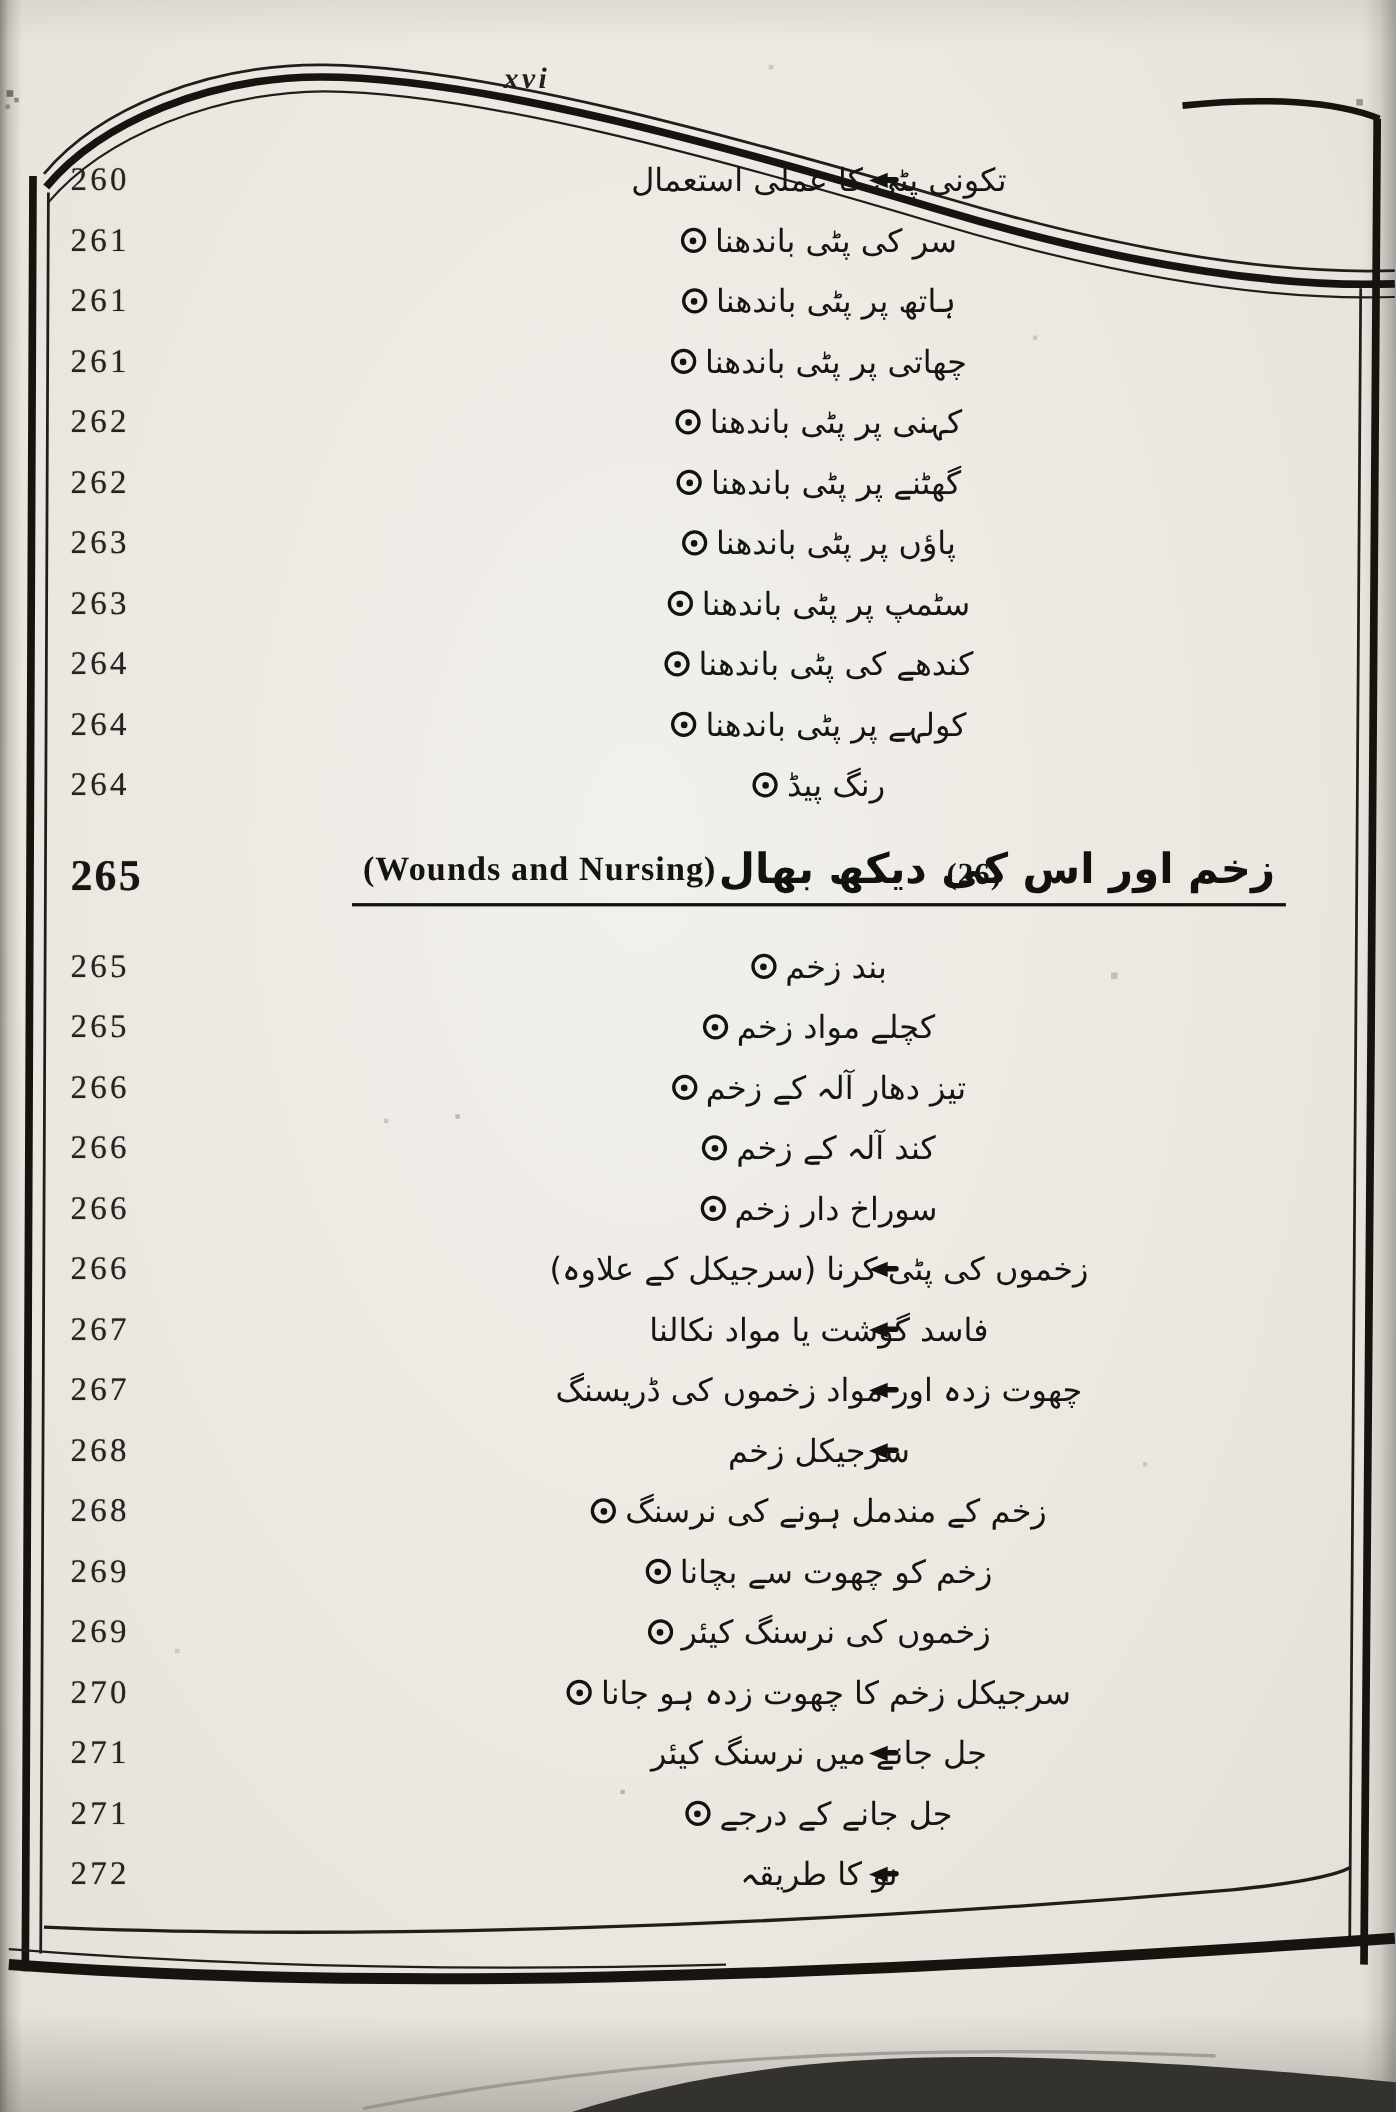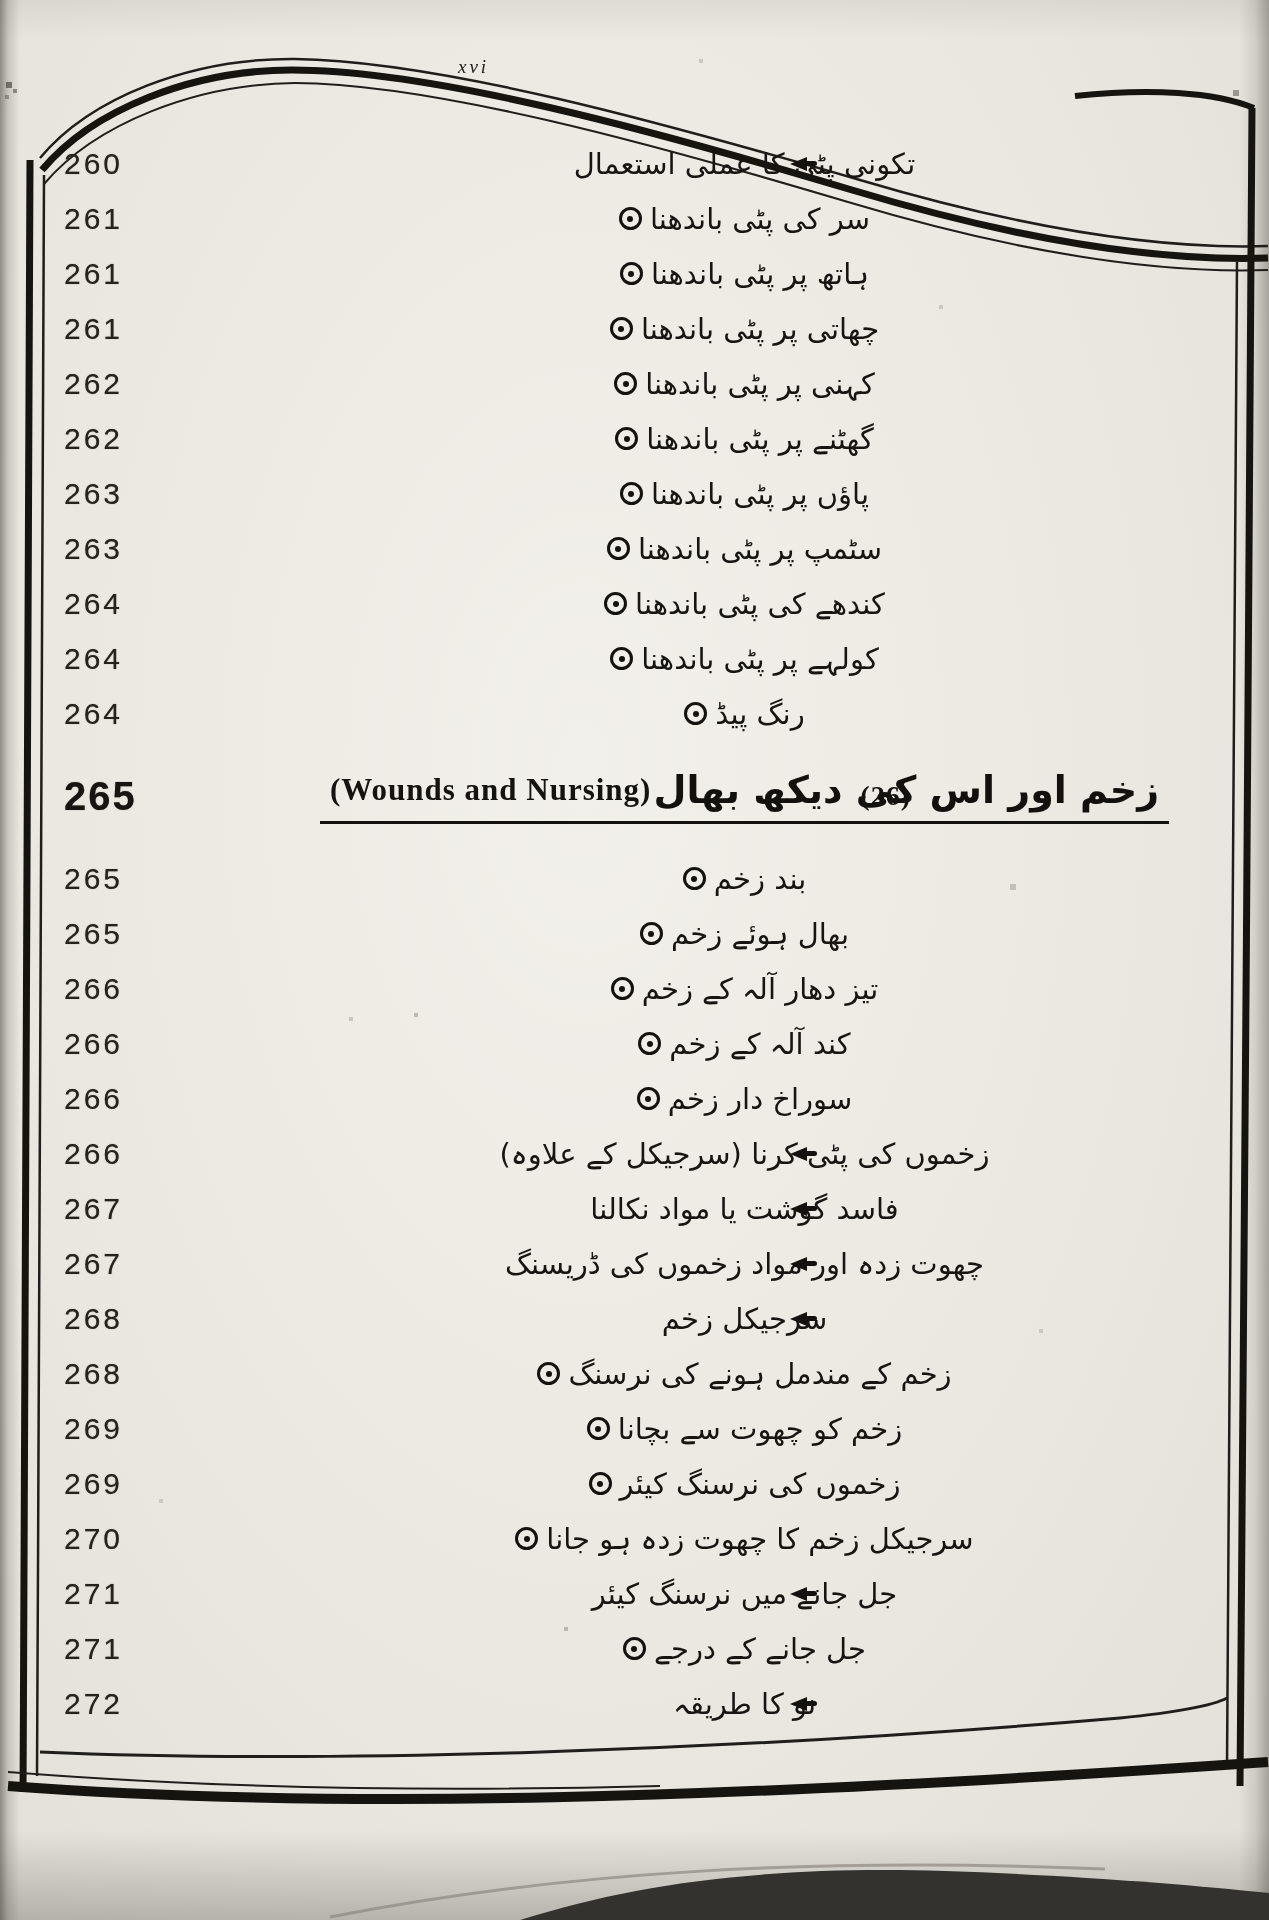--- a/index.html
+++ b/index.html
@@ -15,38 +15,38 @@
     background:
       linear-gradient(90deg, rgba(55,50,45,.50) 0px, rgba(55,50,45,.18) 8px, rgba(55,50,45,0) 20px),
       linear-gradient(270deg, rgba(60,56,50,.38) 0px, rgba(60,56,50,.12) 14px, rgba(60,56,50,0) 30px),
       linear-gradient(0deg, rgba(70,66,60,.30) 0px, rgba(70,66,60,0) 90px),
       linear-gradient(180deg, rgba(120,114,104,.12) 0px, rgba(120,114,104,0) 40px),
       radial-gradient(ellipse at 46% 40%, #f2f0ea 0%, #ebe8e2 55%, #e2dfd8 100%);
   }
   
   .roman{
     position:absolute; top:56px; left:458px;
-    font-style:italic; font-weight:normal;
-    font-size:19px; letter-spacing:3px; color:#21201c;
+    font-style:italic; font-weight:bold;
+    font-size:27px; letter-spacing:3px; color:#21201c;
   }
   
   svg.frame{ position:absolute; inset:0; z-index:1; }
   
   .toc{
     position:absolute; top:136px; left:0; right:0; z-index:2;
   }
   .row{
     position:relative; height:55px;
     display:flex; align-items:center;
   }
   .row.heading-row{ height:110px; }
   .num{
     position:absolute; left:64px; top:50%;
     transform:translateY(-50%);
-    font-family:Liberation Sans, sans-serif;
+    font-family:Liberation Serif, serif;
     font-size:30px; letter-spacing:3px;
     color:#26231f; text-shadow:0 0 1px rgba(38,35,31,.55);
   }
   .num-big{
     font-size:40px; font-weight:bold; letter-spacing:2px; color:#171511;
   }
   .mid{
     position:absolute; left:330px; right:110px; top:0; bottom:0;
     display:flex; align-items:center; justify-content:center; gap:8px;
   }
@@ -251,21 +251,21 @@
         <span class="num">265</span>
         <span class="mid">
           <span class="ring"></span>
           <span class="utxt" dir="rtl">بند زخم</span>
         </span>
       </div>
       <div class="row">
         <span class="num">265</span>
         <span class="mid">
           <span class="ring"></span>
-          <span class="utxt" dir="rtl">بھال ہوئے زخم</span>
+          <span class="utxt" dir="rtl">کچلے مواد زخم</span>
         </span>
       </div>
       <div class="row">
         <span class="num">266</span>
         <span class="mid">
           <span class="ring"></span>
           <span class="utxt" dir="rtl">تیز دھار آلہ کے زخم</span>
         </span>
       </div>
       <div class="row">

